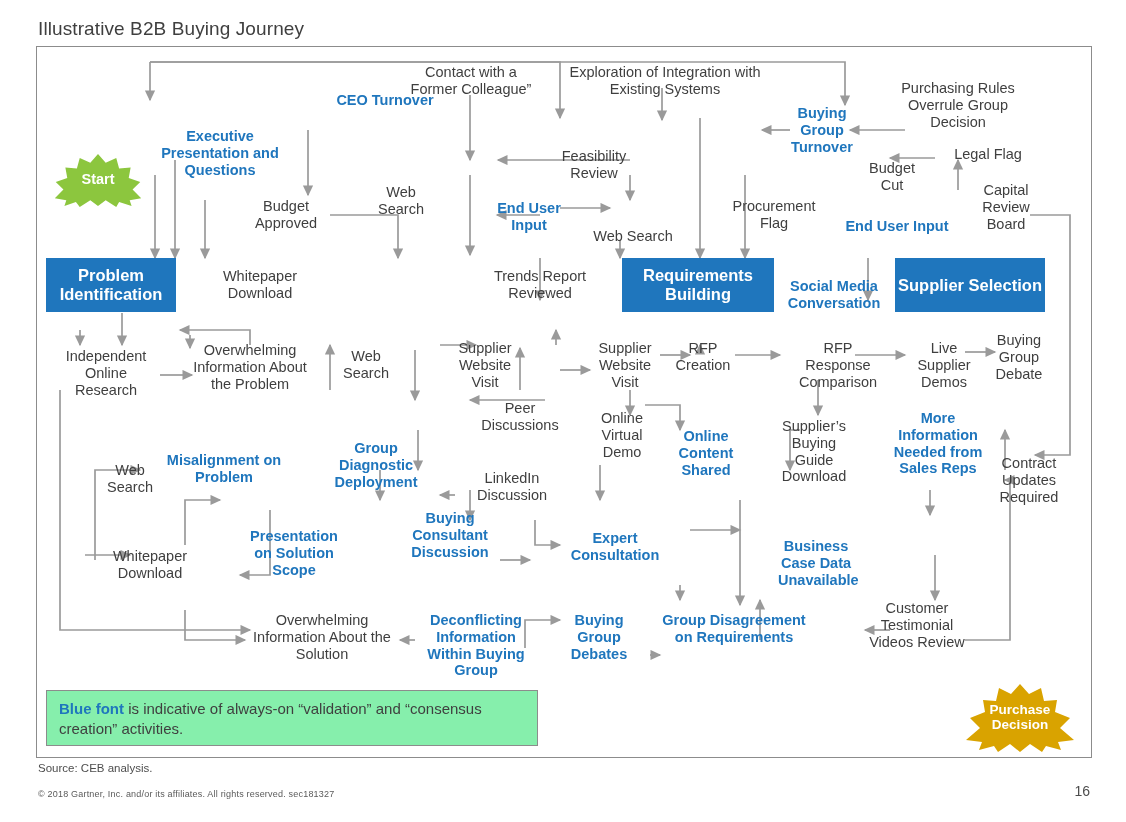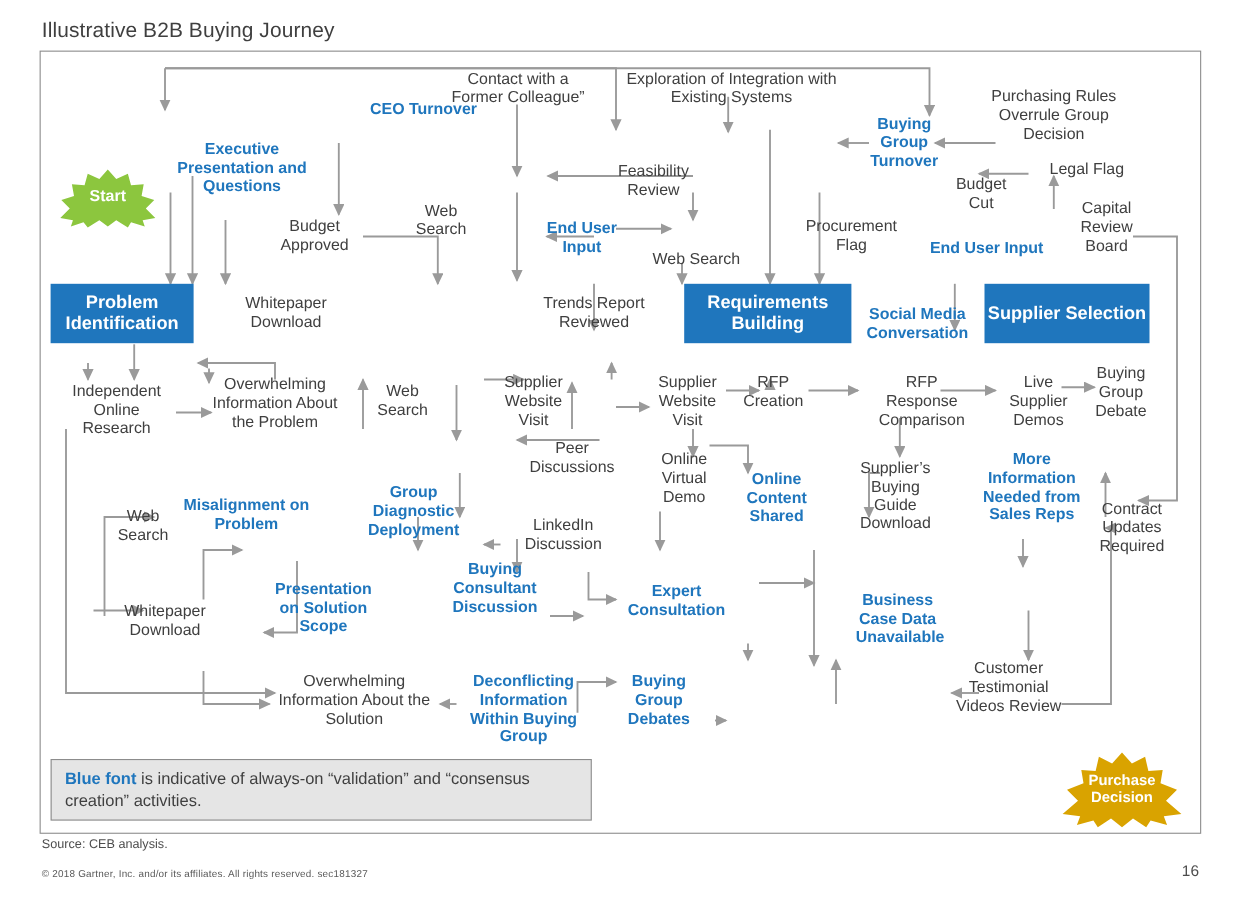--- a/index.html
+++ b/index.html
@@ -93,21 +93,21 @@
     position: absolute;
     left: 46px;
     top: 690px;
     width: 492px;
     height: 56px;
     border: 1px solid #8c8c8c;
     box-sizing: border-box;
     padding: 8px 12px;
     font-size: 15px;
     line-height: 1.35;
-    background: #e5e5e5;
+    background: #86efac;
   }
   .legend b {
     color: #1f76bd;
   }
   .source {
     position: absolute;
     left: 38px;
     top: 762px;
     font-size: 11.5px;
     color: #4d4d4d;
@@ -375,20 +375,23 @@
   </div>
   <div class="node" style="left:248px; top:612px; width:148px;">
     <span>Overwhelming Information About the Solution</span>
   </div>
   <div class="node blue" style="left:420px; top:612px; width:112px;">
     <span>Deconflicting Information Within Buying Group</span>
   </div>
   <div class="node blue" style="left:560px; top:612px; width:78px;">
     <span>Buying Group Debates</span>
   </div>
+  <div class="node blue" style="left:660px; top:612px; width:148px;">
+    <span>Group Disagreement on Requirements</span>
+  </div>
   <div class="node" style="left:862px; top:600px; width:110px;">
     <span>Customer Testimonial Videos Review</span>
   </div>
 
   <div class="legend">
     <b>Blue font</b><span> is indicative of always-on “validation” and “consensus creation” activities.</span>
   </div>
 
   <div class="source">Source: CEB analysis.</div>
   <div class="copyright">© 2018 Gartner, Inc. and/or its affiliates. All rights reserved. sec181327</div>

